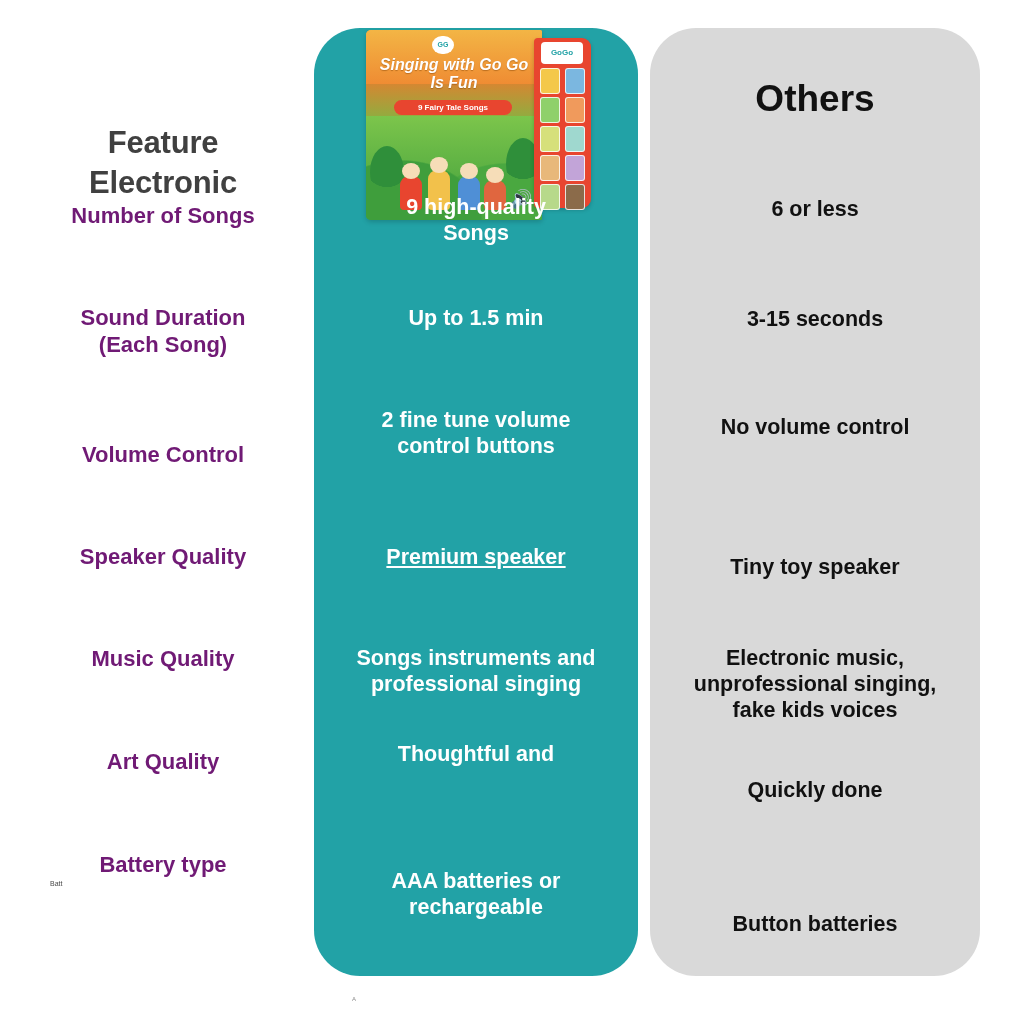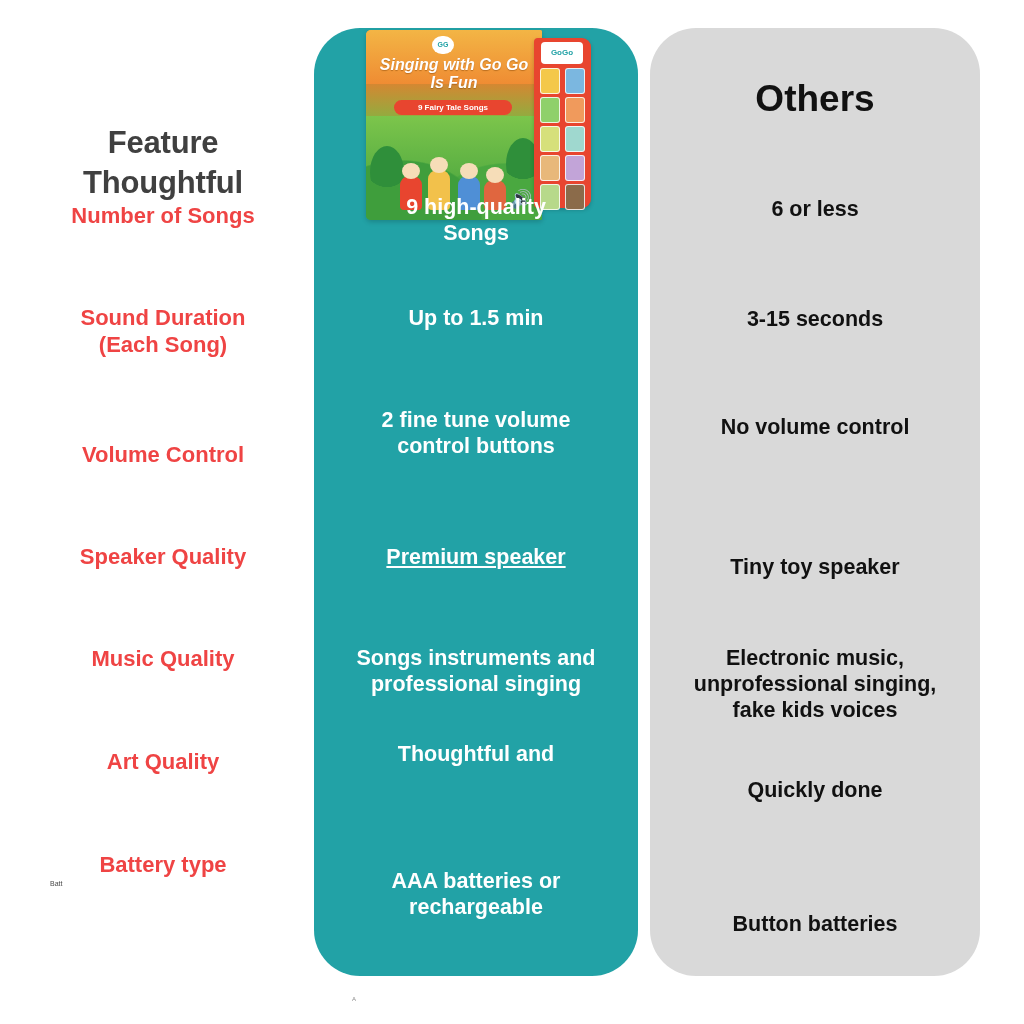--- a/index.html
+++ b/index.html
@@ -182,21 +182,21 @@
   
   .cell {
     position: absolute;
     text-align: center;
     font-weight: bold;
     line-height: 1.22;
   }
   .feat-cell {
     left: 0;
     width: 290px;
-    color: #ef4444;
+    color: #701a75;
     font-size: 22px;
   }
   .ours-cell {
     width: 324px;
     left: 0;
     color: #ffffff;
     font-size: 21.5px;
   }
   .others-cell {
     width: 330px;
@@ -225,21 +225,21 @@
 
 <div class="page">
 
   <div class="col-ours"></div>
 
   <div class="col-others"></div>
 
   <div class="col-features">
     <div class="title-features">
       <div>Feature</div>
-      <div>Thoughtful</div>
+      <div>Electronic</div>
     </div>
   </div>
 
   <div class="col-others" style="background:transparent;">
     <div class="title-others">Others</div>
   </div>
 
   <div class="col-ours" style="background:transparent;">
     <div class="product-img">
       <div class="book-body">

